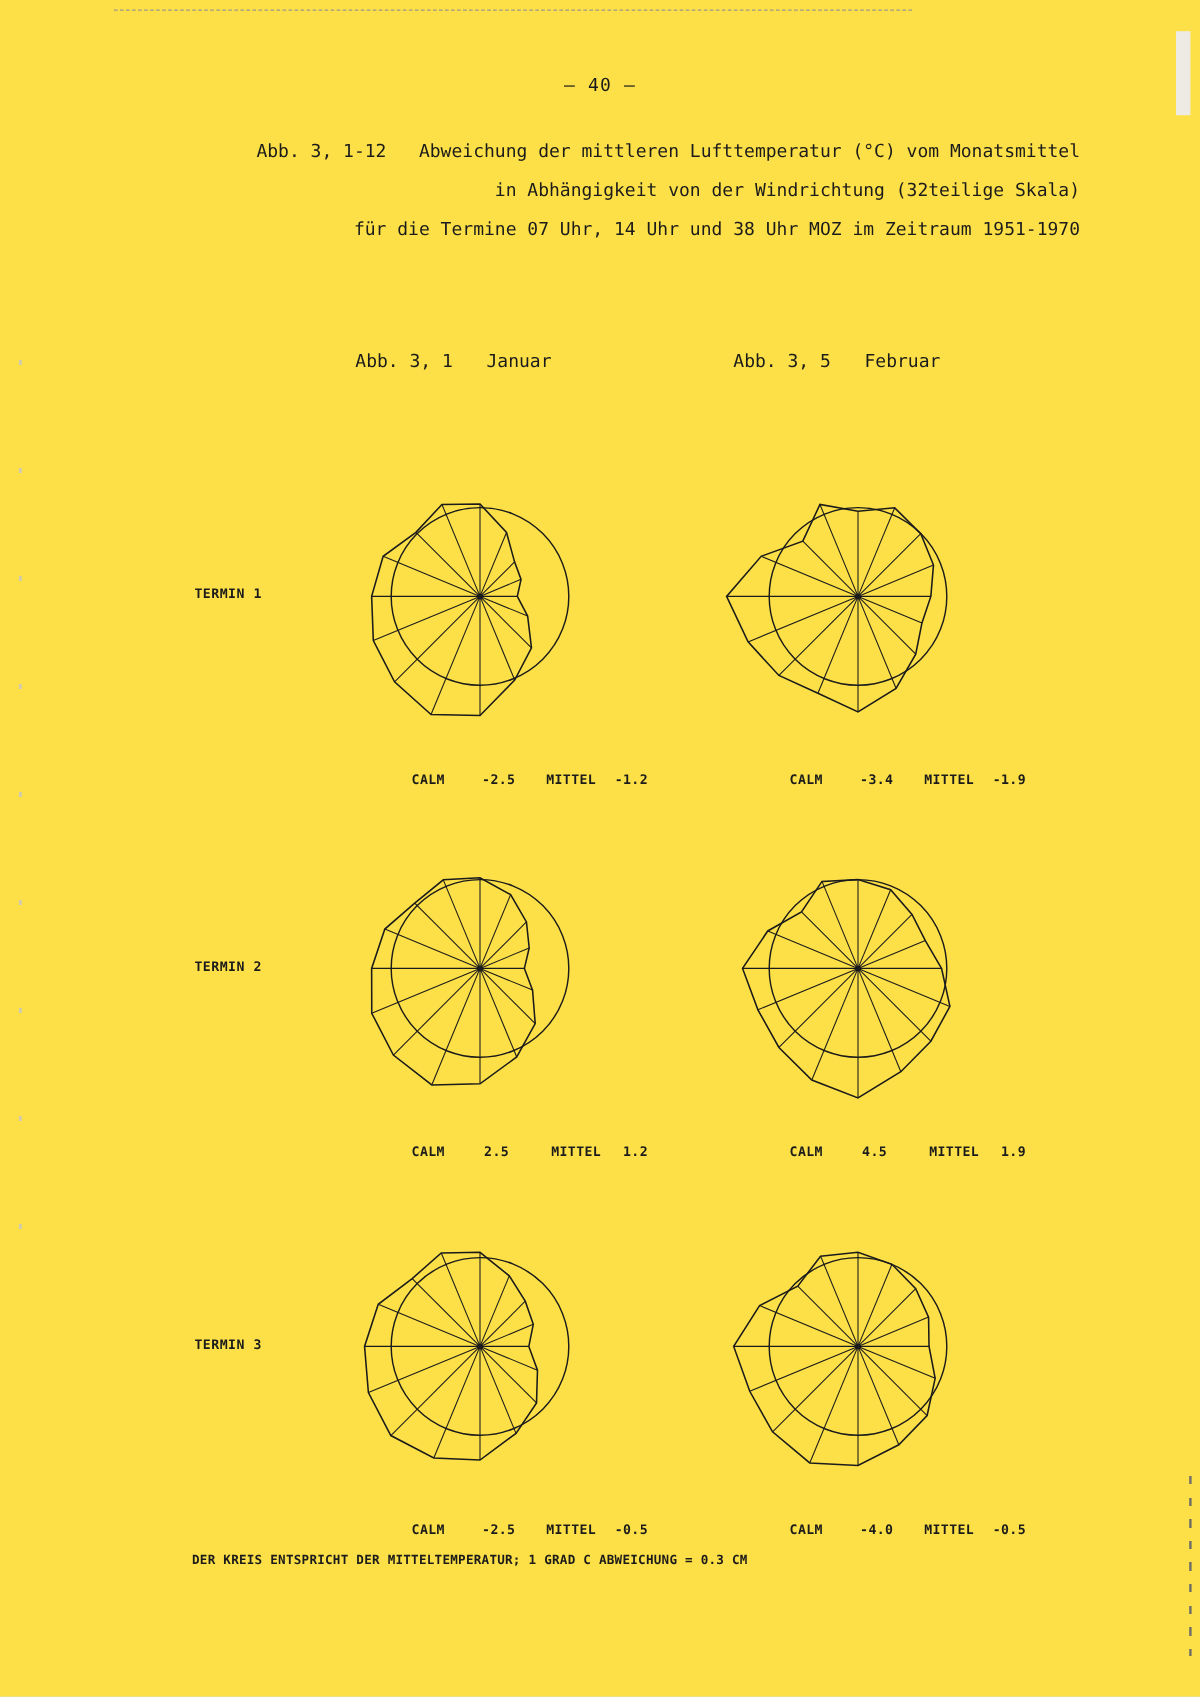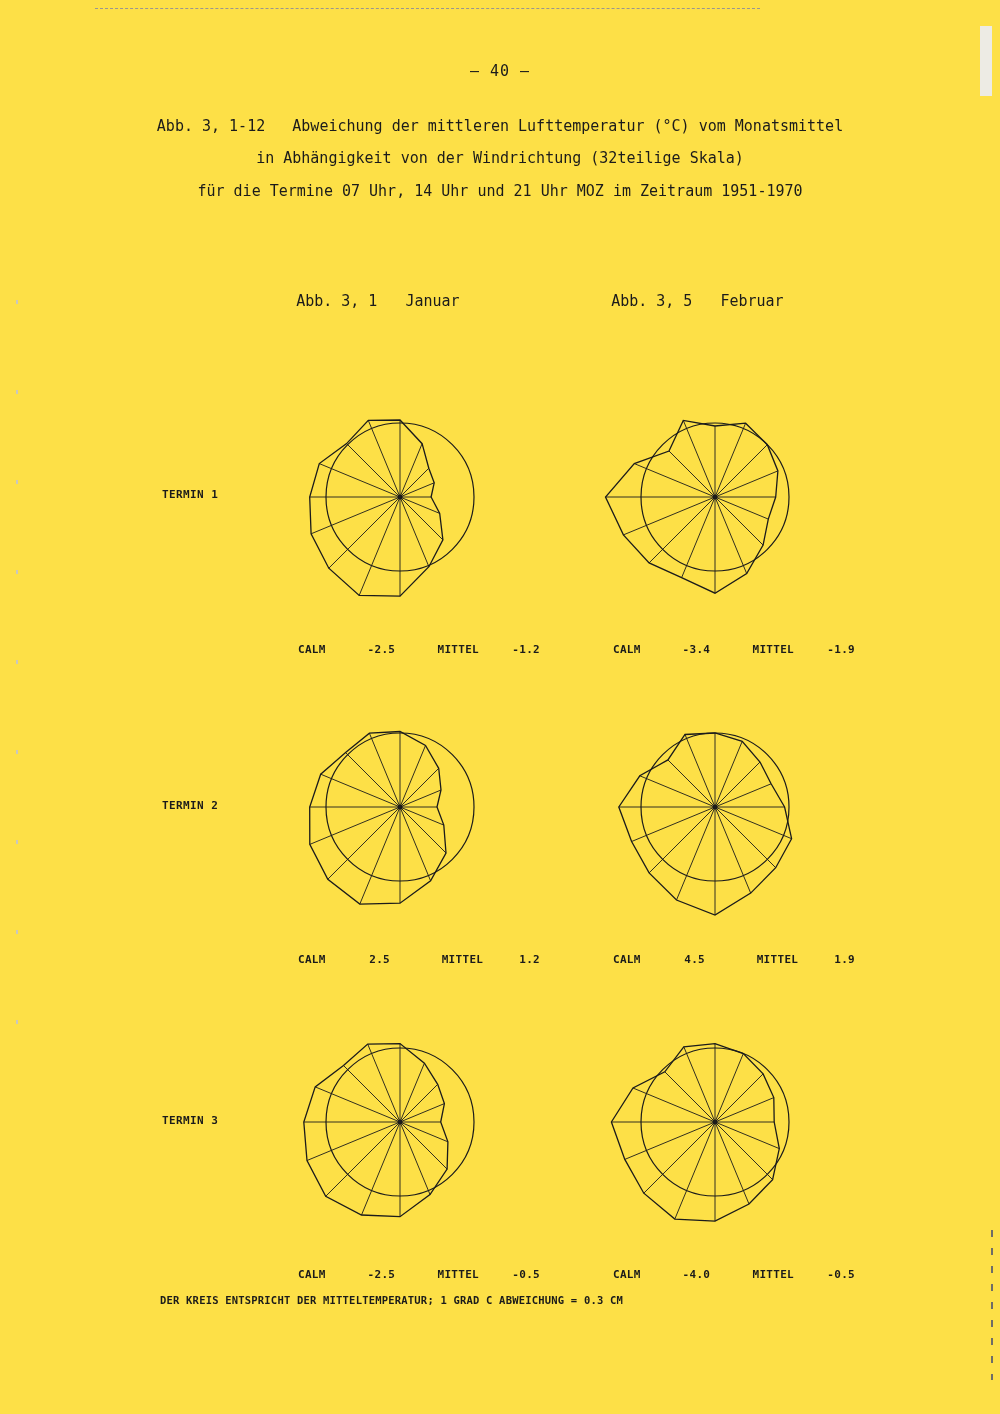--- a/index.html
+++ b/index.html
@@ -4,34 +4,34 @@
 <style>
   html,body{margin:0;padding:0;background:#dddbd4;}
   .page{
     position:relative;width:1000px;height:1414px;margin:0 auto;
     background:#fde047;color:#1b1b1b;
     font-family:"DejaVu Sans Mono","Liberation Mono",monospace;
     overflow:hidden;
   }
   .page-number{position:absolute;top:62px;left:0;width:100%;text-align:center;font-size:15px;letter-spacing:1px;}
   .title-block{position:absolute;top:110px;left:100px;width:800px;text-align:center;font-size:15px;line-height:2.15;}
-  .title-line{white-space:pre;}
+  .title-line{white-space:pre;text-align:right;}
   .col-header{position:absolute;top:274px;font-size:15px;white-space:pre;}
   .hdr-jan{left:260px;}
   .hdr-feb{left:575px;}
   .col-header .fig{margin-right:28px;}
   .termin-label{position:absolute;left:162px;font-size:11px;font-weight:bold;letter-spacing:0.4px;}
   .t1{top:488px;} .t2{top:799px;} .t3{top:1114px;}
   .chart-cell{position:absolute;width:280px;height:280px;}
   .chart-cell svg{display:block;width:280px;height:280px;}
   .cjan{left:260px;} .cfeb{left:575px;}
   .r1{top:357px;} .r2{top:667px;} .r3{top:982px;}
   .caption{position:absolute;width:280px;padding-left:38px;box-sizing:border-box;display:flex;font-size:11px;font-weight:bold;letter-spacing:0.3px;}
   .capr1{top:643px;} .capr2{top:953px;} .capr3{top:1268px;}
-  .caption .cl{width:56px;}
+  .caption .cl{width:56px;margin-left:45px;}
   .caption .cv{width:86px;margin-left:24px;}
   .caption .ml{width:92px;}
   .caption .mv{flex:1;}
   .footer-note{position:absolute;left:160px;top:1294px;font-size:10.5px;font-weight:bold;letter-spacing:0.2px;}
   .artifact-top{position:absolute;top:8px;left:95px;width:665px;border-top:1px dashed #9a978f;}
   .artifact-corner{position:absolute;top:26px;right:8px;width:12px;height:70px;background:#edebe4;}
   .artifact-right{position:absolute;right:7px;top:1230px;width:2px;height:150px;
     background:repeating-linear-gradient(to bottom,#6f6d66 0 7px,transparent 7px 18px);}
   .artifact-left{position:absolute;left:16px;top:300px;width:2px;height:800px;
     background:repeating-linear-gradient(to bottom,#c9c7bf 0 4px,transparent 4px 90px);}
@@ -44,21 +44,21 @@
   <div class="artifact-top"></div>
   <div class="artifact-corner"></div>
   <div class="artifact-right"></div>
   <div class="artifact-left"></div>
 
   <div class="page-number">— 40 —</div>
 
   <div class="title-block">
     <div class="title-line">Abb. 3, 1-12   Abweichung der mittleren Lufttemperatur (°C) vom Monatsmittel</div>
     <div class="title-line">in Abhängigkeit von der Windrichtung (32teilige Skala)</div>
-    <div class="title-line">für die Termine 07 Uhr, 14 Uhr und 21 Uhr MOZ im Zeitraum 1951-1970</div>
+    <div class="title-line">für die Termine 07 Uhr, 14 Uhr und 38 Uhr MOZ im Zeitraum 1951-1970</div>
   </div>
 
   <div class="col-header hdr-jan">
     <span class="fig">Abb. 3, 1</span><span>Januar</span>
   </div>
   <div class="col-header hdr-feb">
     <span class="fig">Abb. 3, 5</span><span>Februar</span>
   </div>
 
   <div class="termin-label t1">TERMIN 1</div>

